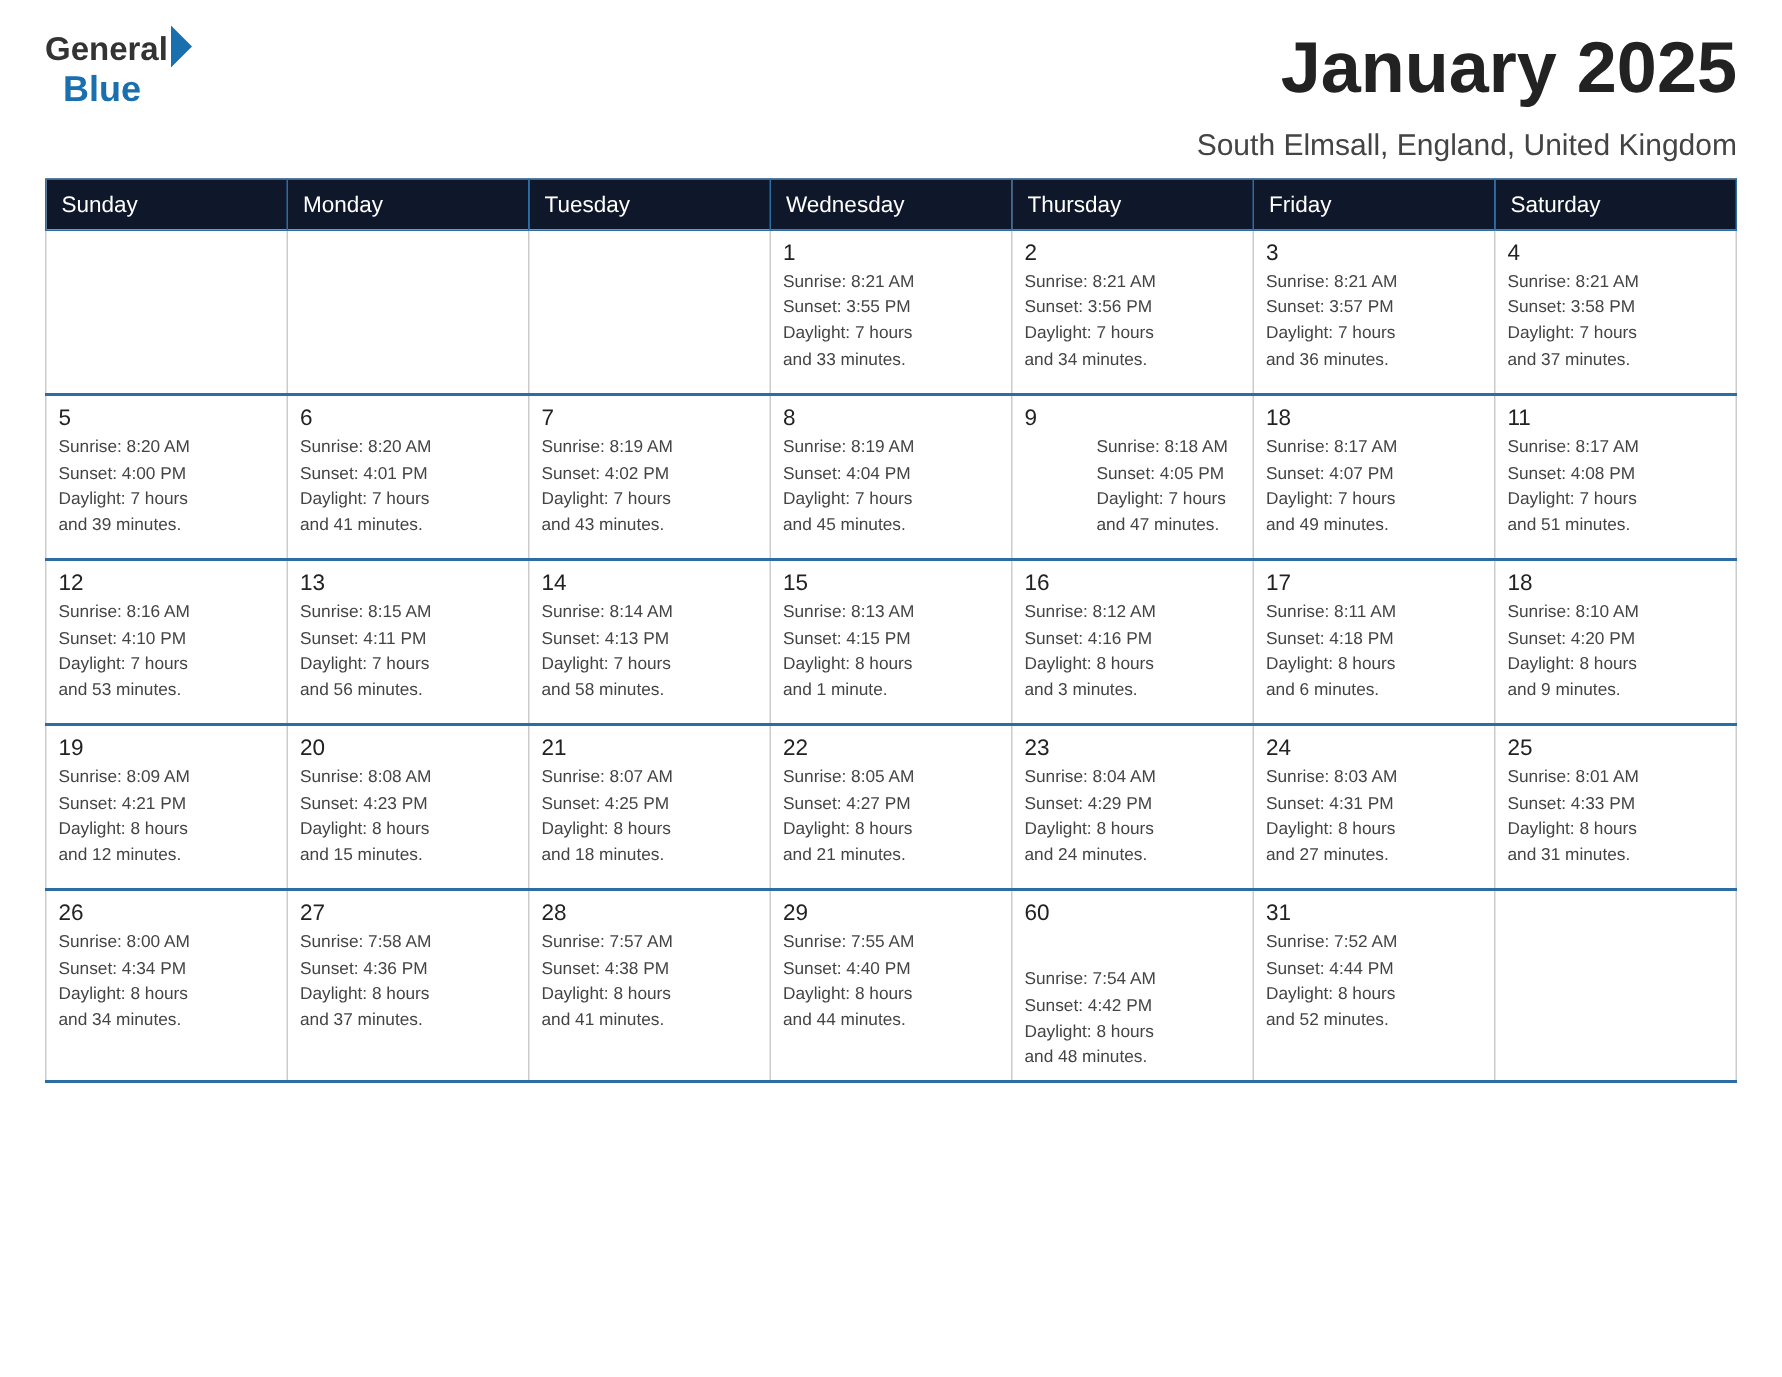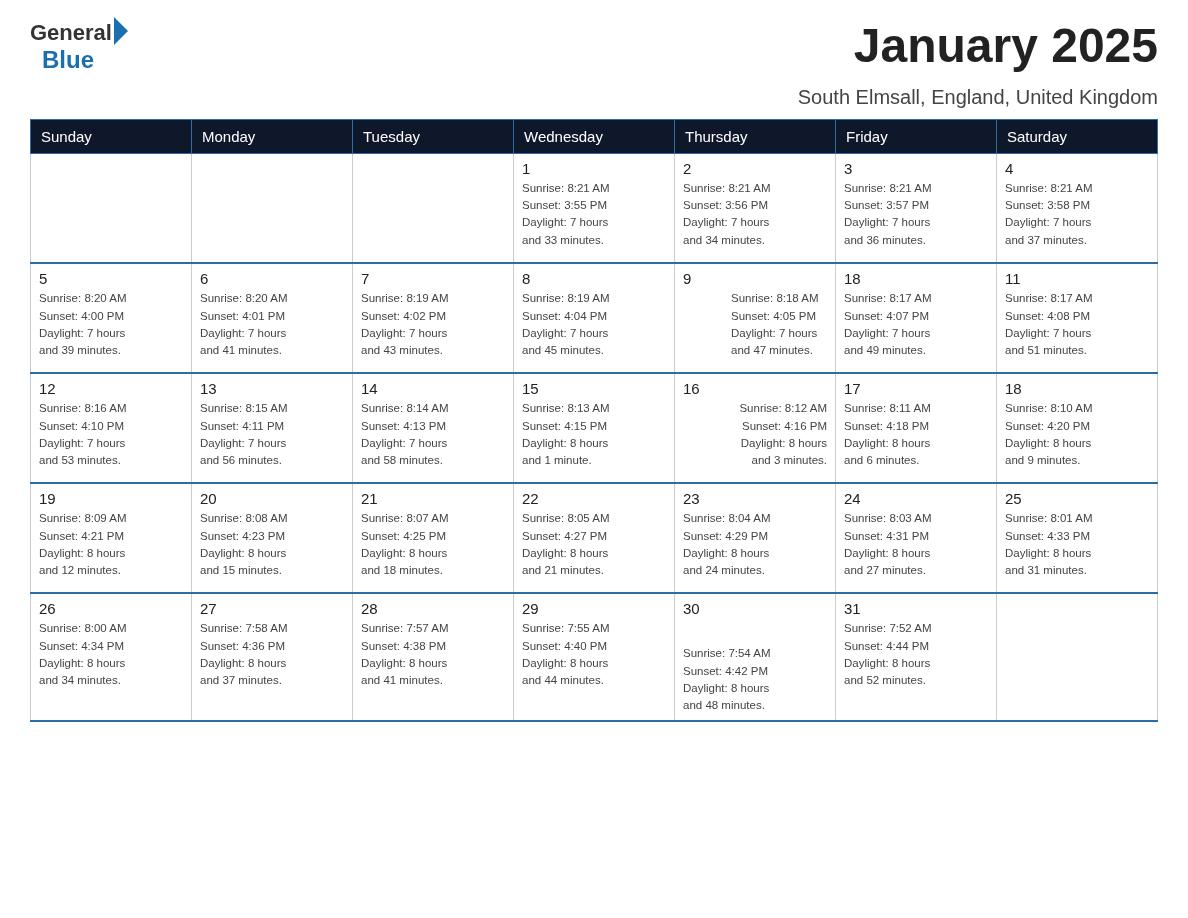--- a/index.html
+++ b/index.html
@@ -238,21 +238,21 @@
         </td>
         <td>
           <span class="day-number">15</span>
           <div class="day-info" style="white-space: pre-line;">Sunrise: 8:13 AM
 Sunset: 4:15 PM
 Daylight: 8 hours
 and 1 minute.</div>
         </td>
         <td>
           <span class="day-number">16</span>
-          <div class="day-info" style="white-space: pre-line; text-align: right;">Sunrise: 8:12 AM
+          <div class="day-info" style="white-space: pre-line;">Sunrise: 8:12 AM
 Sunset: 4:16 PM
 Daylight: 8 hours
 and 3 minutes.</div>
         </td>
         <td>
           <span class="day-number">17</span>
           <div class="day-info" style="white-space: pre-line;">Sunrise: 8:11 AM
 Sunset: 4:18 PM
 Daylight: 8 hours
 and 6 minutes.</div>
@@ -339,21 +339,21 @@
 and 41 minutes.</div>
         </td>
         <td>
           <span class="day-number">29</span>
           <div class="day-info" style="white-space: pre-line;">Sunrise: 7:55 AM
 Sunset: 4:40 PM
 Daylight: 8 hours
 and 44 minutes.</div>
         </td>
         <td>
-          <span class="day-number">30</span>
+          <span class="day-number">60</span>
           <div class="day-info" style="white-space: pre-line; margin-top: 28px;">Sunrise: 7:54 AM
 Sunset: 4:42 PM
 Daylight: 8 hours
 and 48 minutes.</div>
         </td>
         <td>
           <span class="day-number">31</span>
           <div class="day-info" style="white-space: pre-line;">Sunrise: 7:52 AM
 Sunset: 4:44 PM
 Daylight: 8 hours

